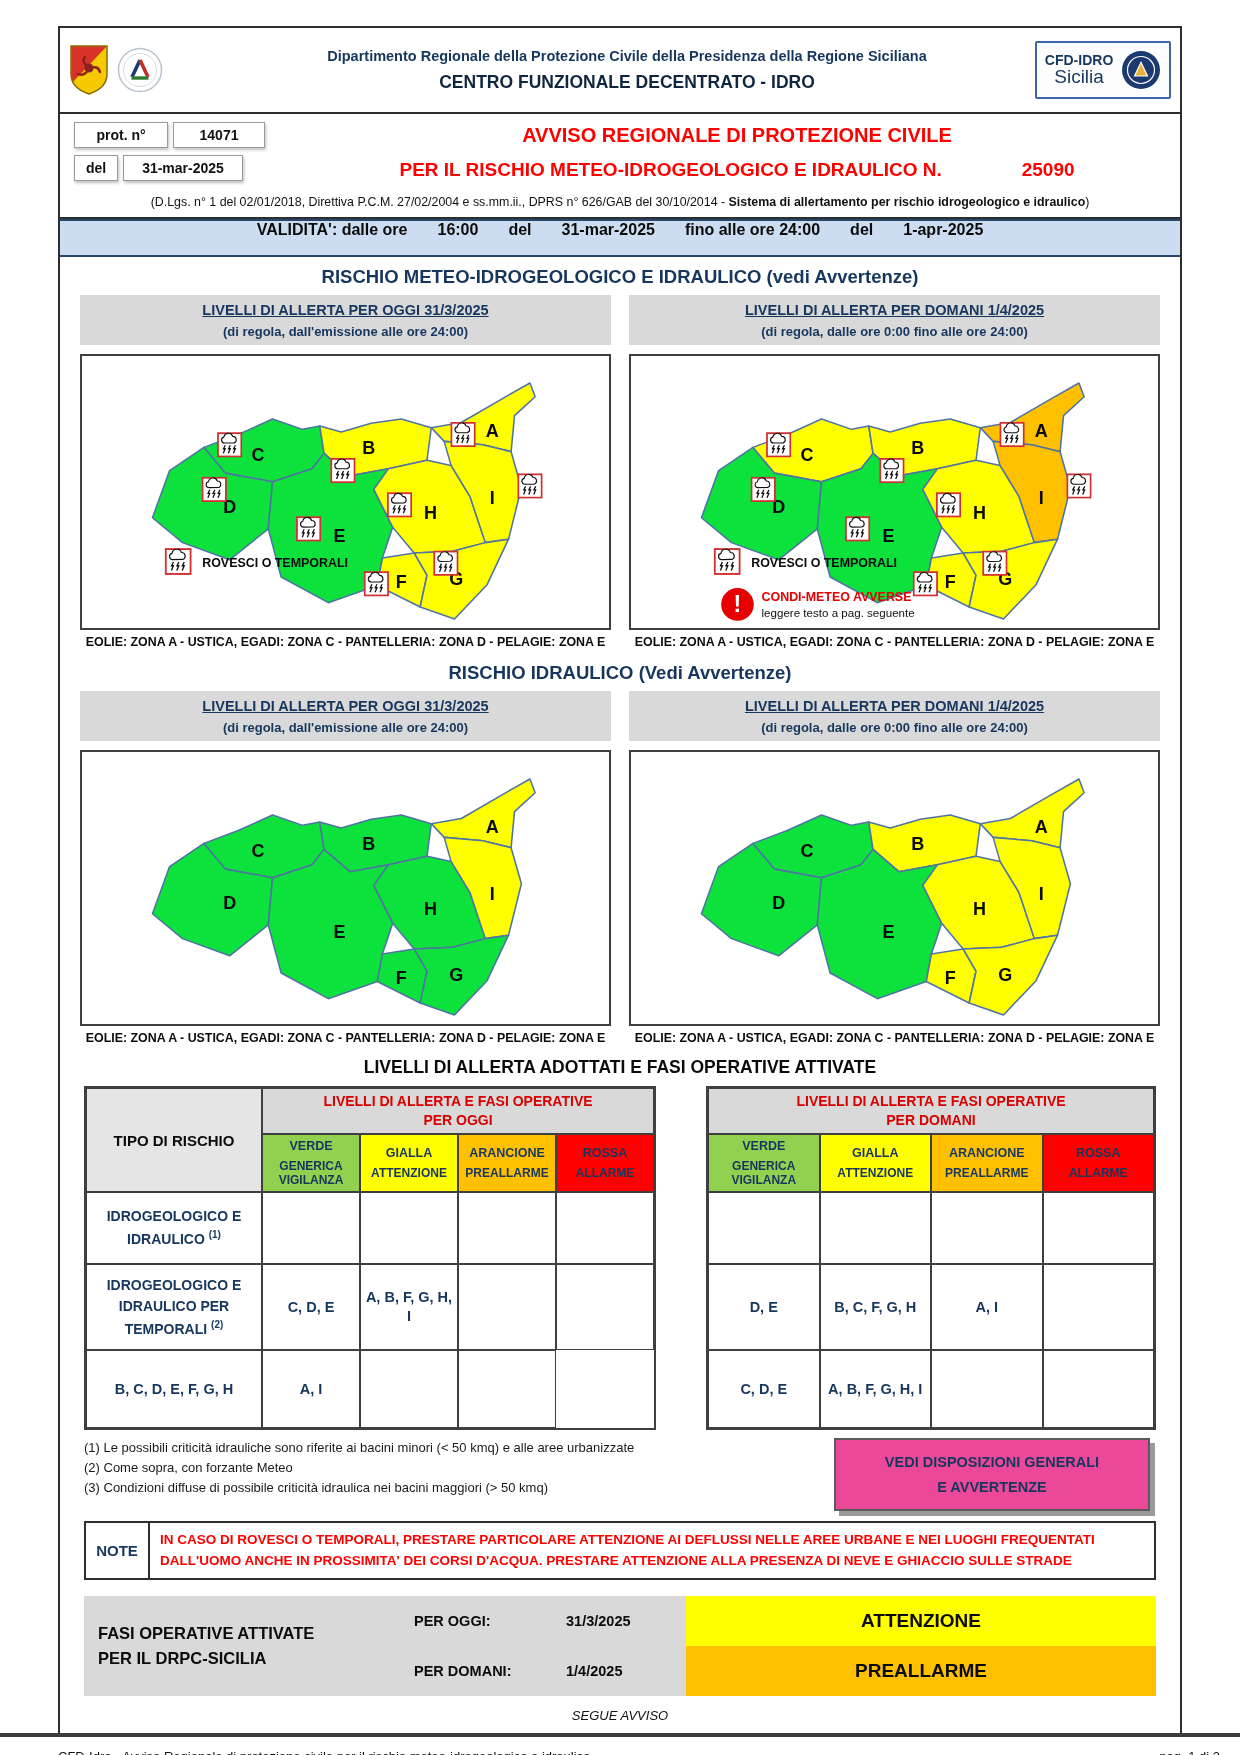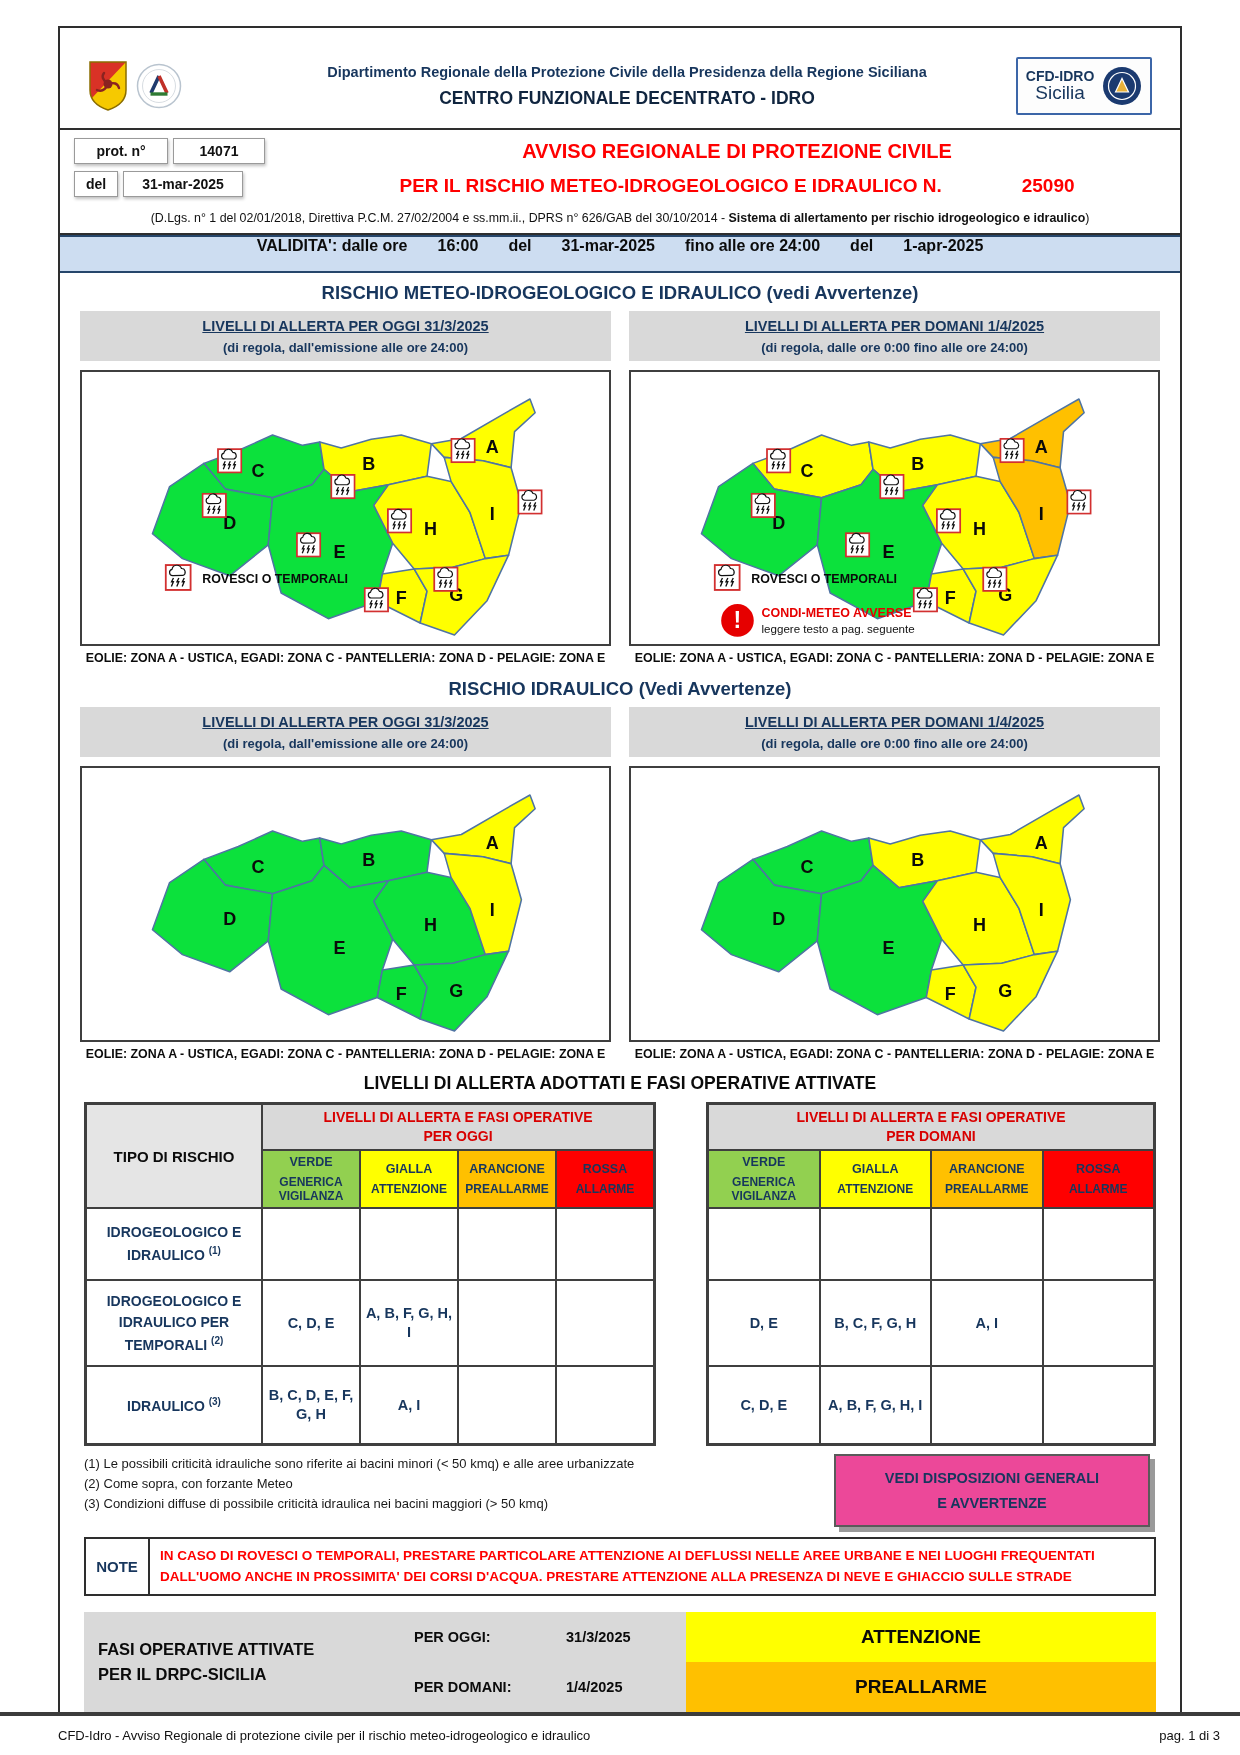--- a/index.html
+++ b/index.html
@@ -1,19 +1,19 @@
 <!DOCTYPE html>
 <html><head>
 <meta charset="utf-8">
 <style>
   html,body{margin:0;padding:0;background:#fff;}
   body{width:1240px;font-family:"Liberation Sans",sans-serif;color:#111;-webkit-font-smoothing:antialiased;}
   .doc{margin:26px 58px 0;border:2px solid #2e2e2e;border-bottom:none;background:#fff;}
   
-  .hdr{display:flex;align-items:center;height:84px;border-bottom:2px solid #2e2e2e;padding:0 28px;margin-top:16px;}
+  .hdr{display:flex;align-items:center;height:84px;border-bottom:2px solid #2e2e2e;padding:0 9px;}
   .hdr-logos{display:flex;align-items:center;gap:8px;width:150px;}
   .hdr-center{flex:1;text-align:center;color:#17365d;}
   .hdr-line1{font-weight:bold;font-size:14.5px;margin-bottom:8px;}
   .hdr-line2{font-weight:bold;font-size:17.5px;color:#10253f;}
   .cfd-box{width:132px;height:54px;border:2px solid #3c66a8;border-radius:2px;display:flex;align-items:center;justify-content:space-evenly;background:#fdfdfd;}
   .cfd-texts{text-align:center;color:#17365d;line-height:1.05;}
   .cfd-t1{font-weight:bold;font-size:14px;}
   .cfd-t2{font-size:19px;}
   
   .band{border-bottom:2px solid #2e2e2e;padding:8px 10px 4px;}
@@ -366,23 +366,20 @@
         <div class="cell">
           <div class="val">A, B, F, G, H, I</div>
         </div>
         <div class="cell">
           <div class="val"></div>
         </div>
         <div class="cell">
           <div class="val"></div>
         </div>
         <div class="cell">
-          <div class="risk-lab">IDRAULICO <sup>(3)</sup></div>
-        </div>
-        <div class="cell">
           <div class="val">B, C, D, E, F, G, H</div>
         </div>
         <div class="cell">
           <div class="val">A, I</div>
         </div>
         <div class="cell">
           <div class="val"></div>
         </div>
         <div class="cell">
           <div class="val"></div>
@@ -475,19 +472,20 @@
       <span>31/3/2025</span>
     </div>
     <div class="phase-bar" id="phase-today" style="background: rgb(255, 255, 0);">ATTENZIONE</div>
     <div class="fasi-mid">
       <span class="dlab">PER DOMANI:</span>
       <span>1/4/2025</span>
     </div>
     <div class="phase-bar" id="phase-tomorrow" style="background: rgb(255, 192, 0);">PREALLARME</div>
   </div>
 
+  <div class="segue">SEGUE AVVISO</div>
 </div>
 
 <div class="rule"></div>
 <div class="footer">
   <span>CFD-Idro - Avviso Regionale di protezione civile per il rischio meteo-idrogeologico e idraulico</span>
   <span>pag. 1 di 3</span>
 </div>
 
 </body></html>

